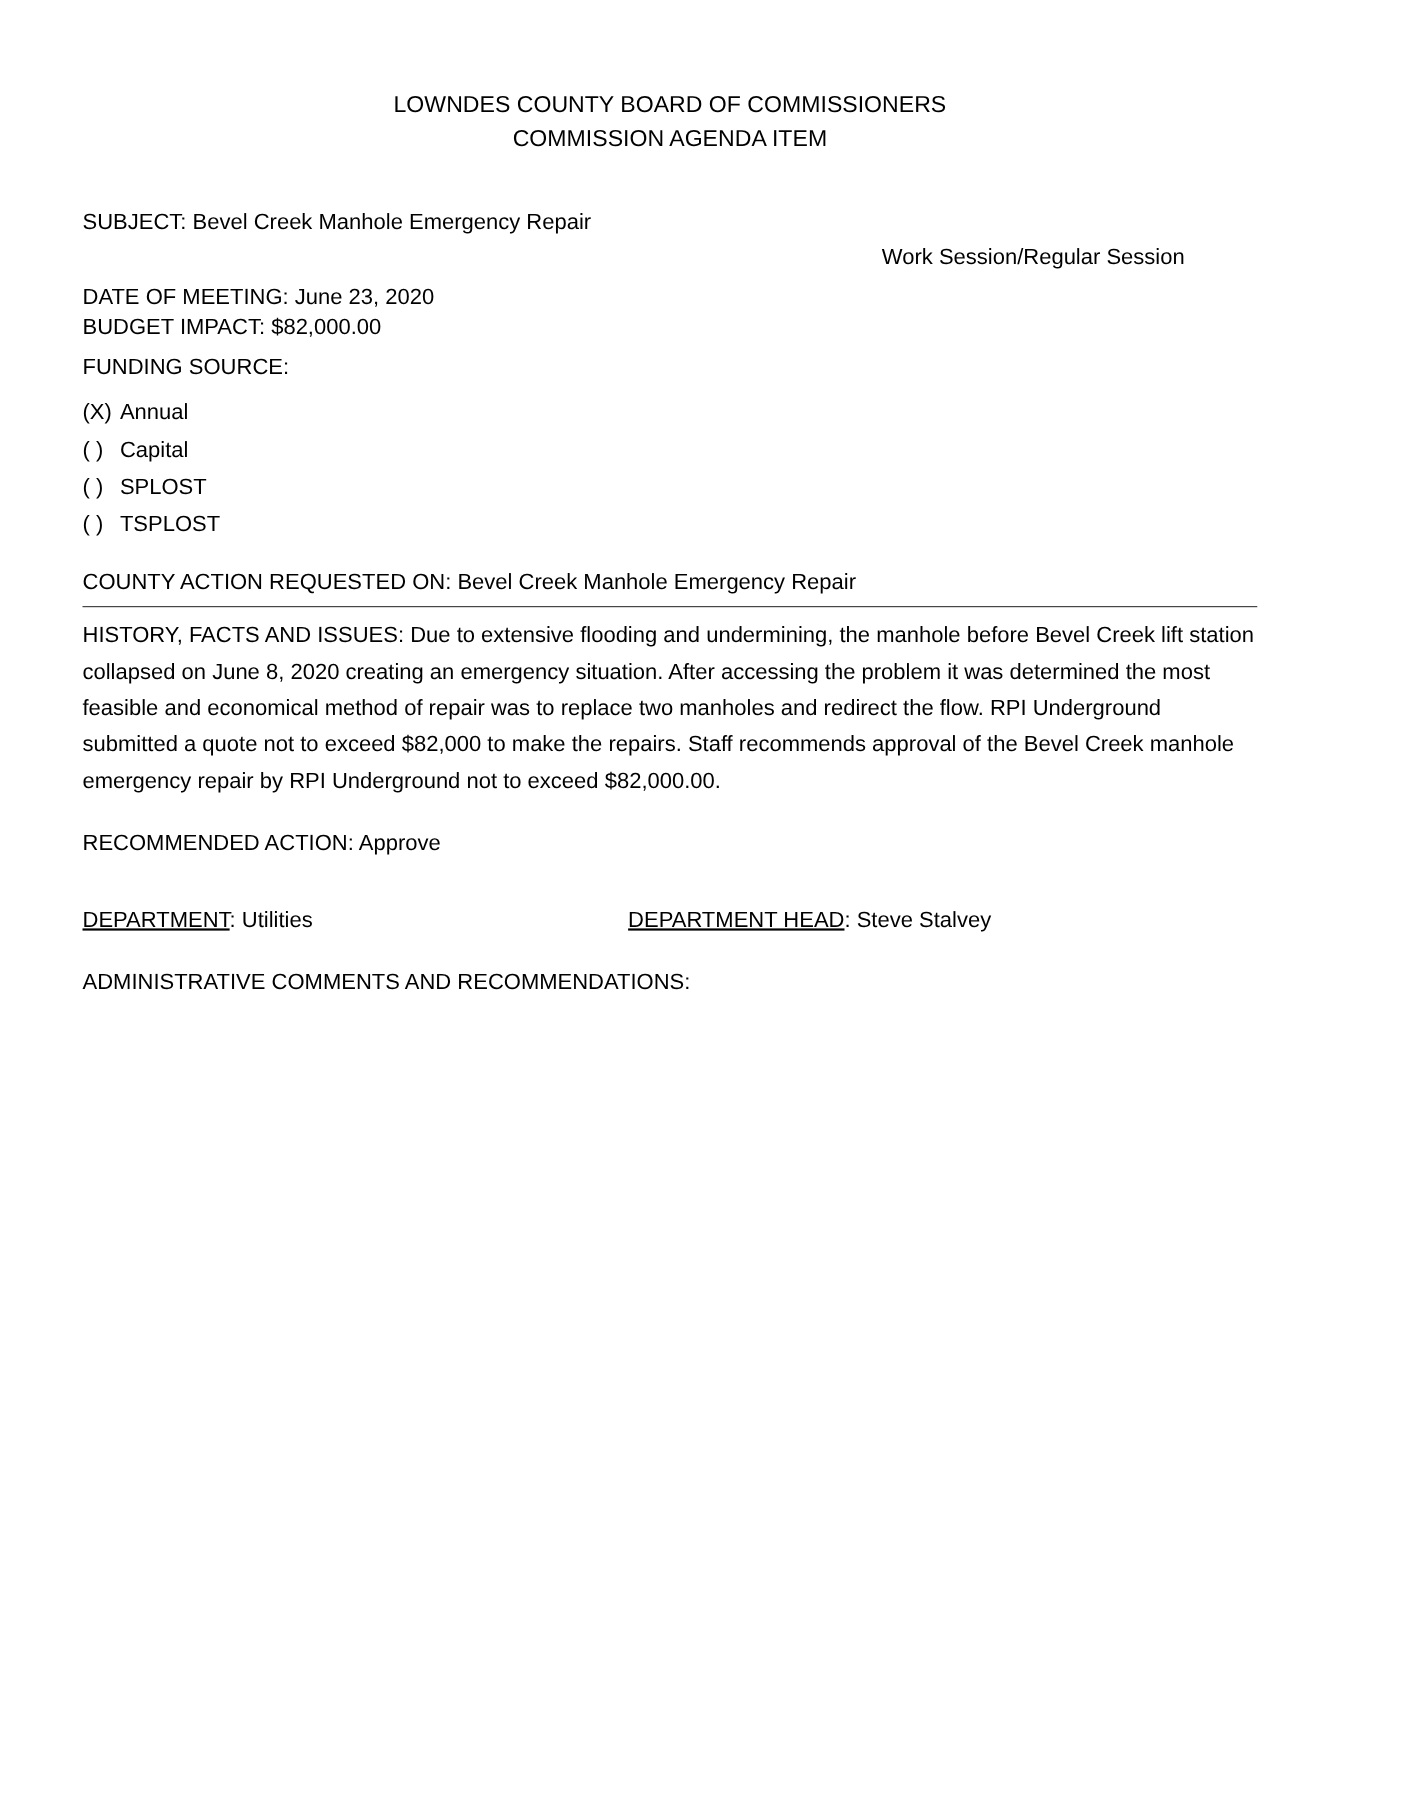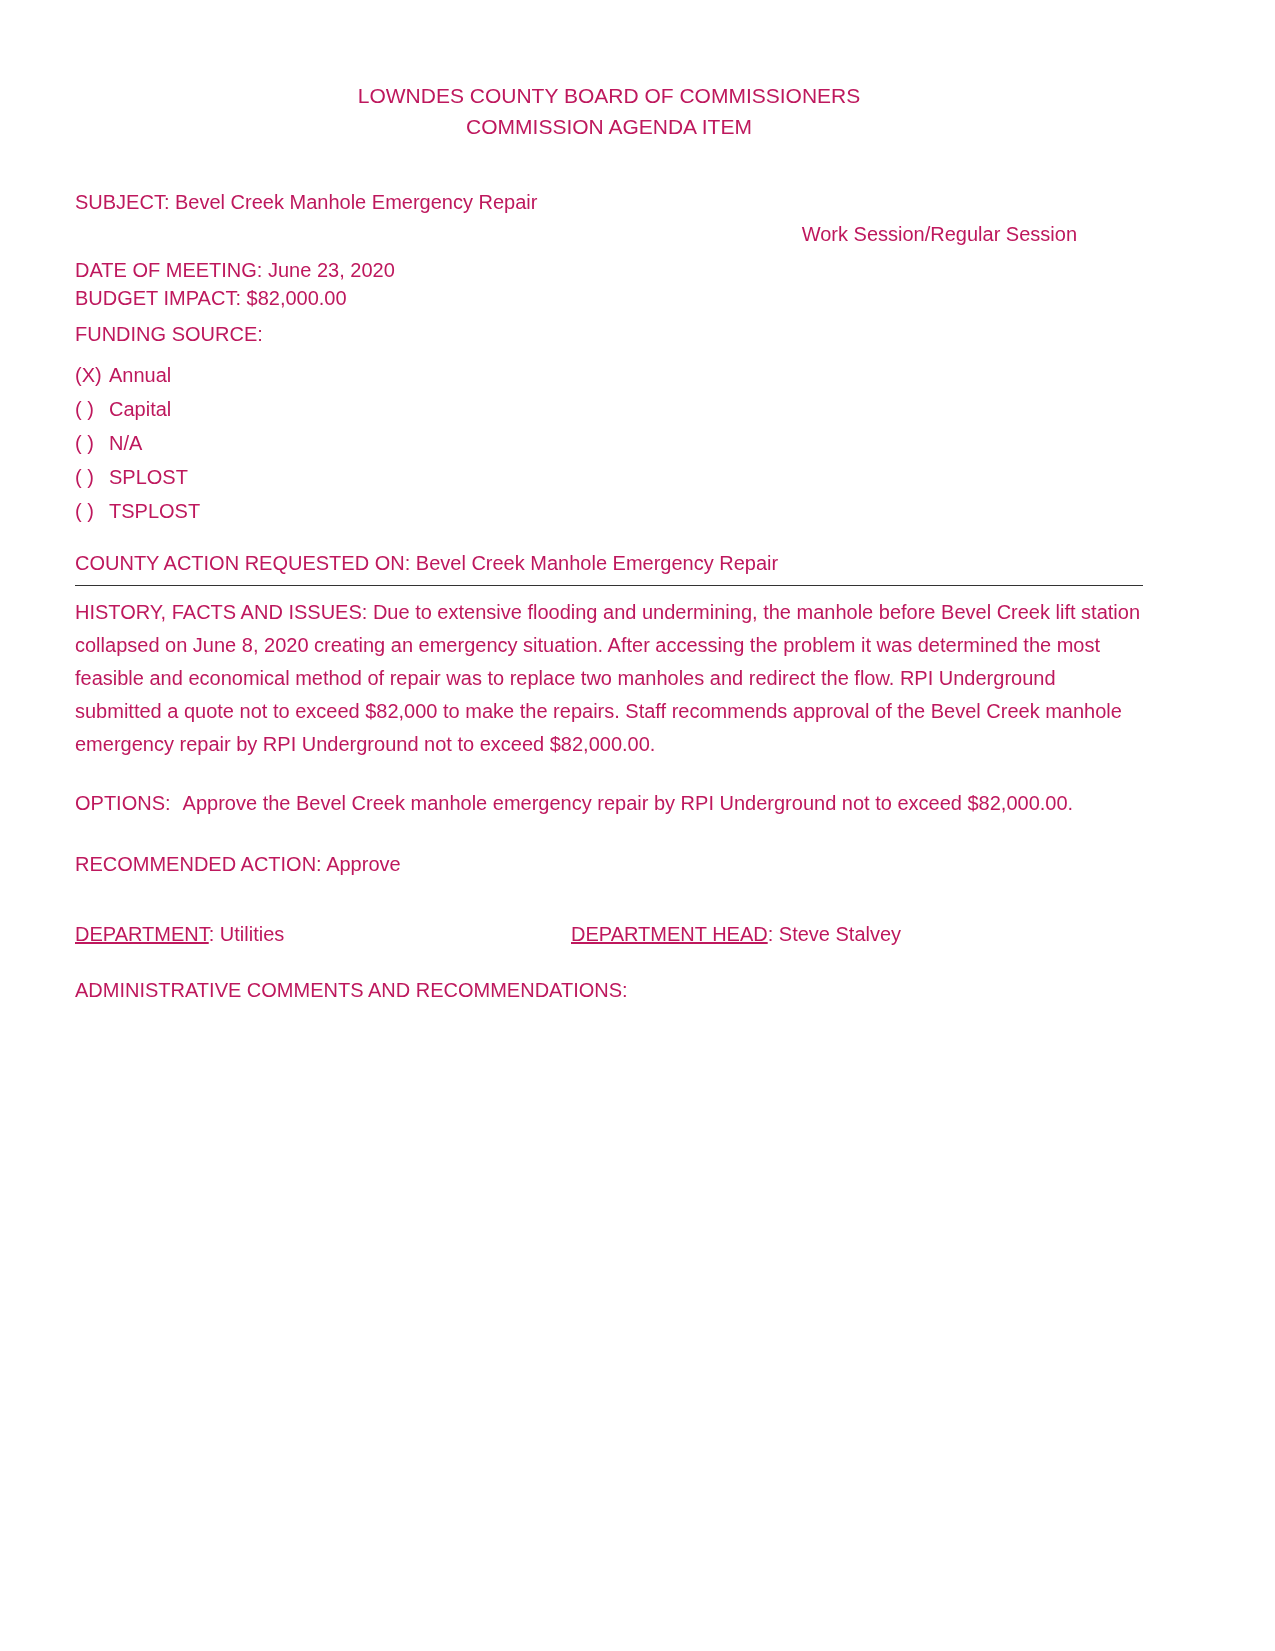--- a/index.html
+++ b/index.html
@@ -5,21 +5,21 @@
   html, body {
     margin: 0;
     padding: 0;
     background: #ffffff;
   }
   .page {
     position: relative;
     width: 1275px;
     height: 1651px;
     background: #ffffff;
-    color: #be185d;
+    color: #000000;
     font-family: "Liberation Sans", sans-serif;
     font-size: 20px;
     box-sizing: border-box;
     padding: 80px 132px 0 75px;
     overflow: hidden;
   }
   .title-block {
     text-align: center;
     font-size: 21px;
     line-height: 31px;
@@ -99,43 +99,37 @@
   <div class="line funding-label">FUNDING SOURCE:</div>
 
   <div class="funding-options">
     <div class="funding-option">
       <span class="marker">(X)</span><span>Annual</span>
     </div>
     <div class="funding-option">
       <span class="marker">( )</span><span>Capital</span>
     </div>
     <div class="funding-option">
-      <span class="marker">( )</span><span>N/A</span>
-    </div>
-    <div class="funding-option">
       <span class="marker">( )</span><span>SPLOST</span>
     </div>
     <div class="funding-option">
       <span class="marker">( )</span><span>TSPLOST</span>
     </div>
   </div>
 
   <div class="line county-action-line">
     <span class="label">COUNTY ACTION REQUESTED ON:</span>
     <span class="value">Bevel Creek Manhole Emergency Repair</span>
   </div>
 
   <p class="history-para">
     <span class="label">HISTORY, FACTS AND ISSUES:</span>
     <span class="value">Due to extensive flooding and undermining, the manhole before Bevel Creek lift station collapsed on June 8, 2020 creating an emergency situation. After accessing the problem it was determined the most feasible and economical method of repair was to replace two manholes and redirect the flow. RPI Underground submitted a quote not to exceed $82,000 to make the repairs. Staff recommends approval of the Bevel Creek manhole emergency repair by RPI Underground not to exceed $82,000.00.</span>
   </p>
 
-  <p class="options-para">
-    <span class="label opt-label">OPTIONS:</span><span class="value">Approve the Bevel Creek manhole emergency repair by RPI Underground not to exceed $82,000.00.</span>
-  </p>
 
   <div class="line recommended-line">
     <span class="label">RECOMMENDED ACTION:</span>
     <span class="value">Approve</span>
   </div>
 
   <div class="dept-row">
     <div class="dept-cell">
       <span class="label underlined">DEPARTMENT</span><span class="value">: Utilities</span>
     </div>

